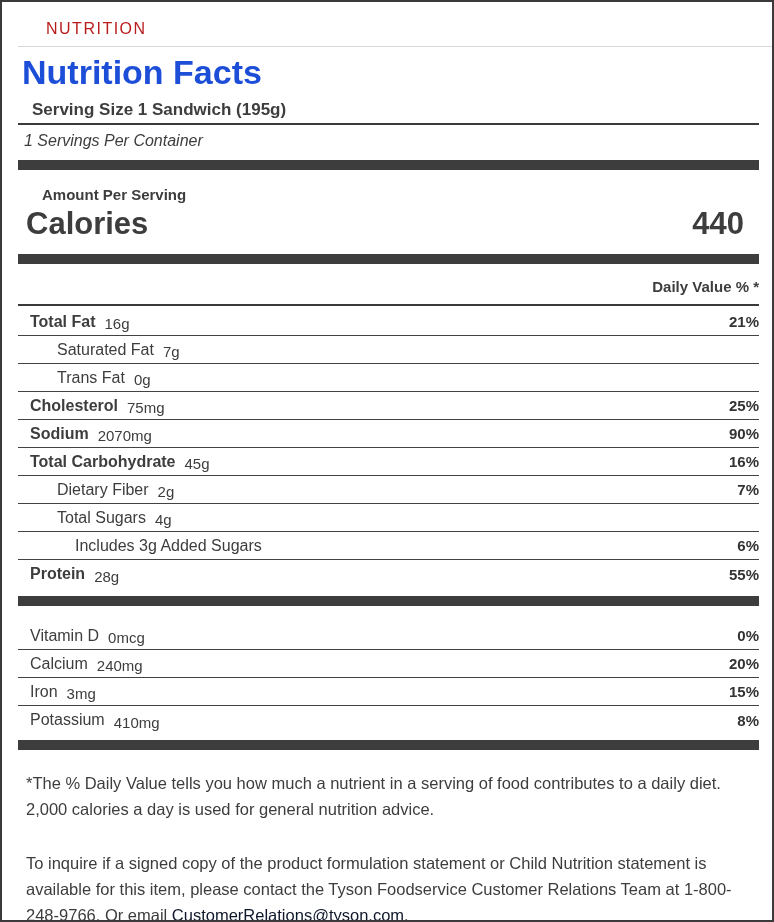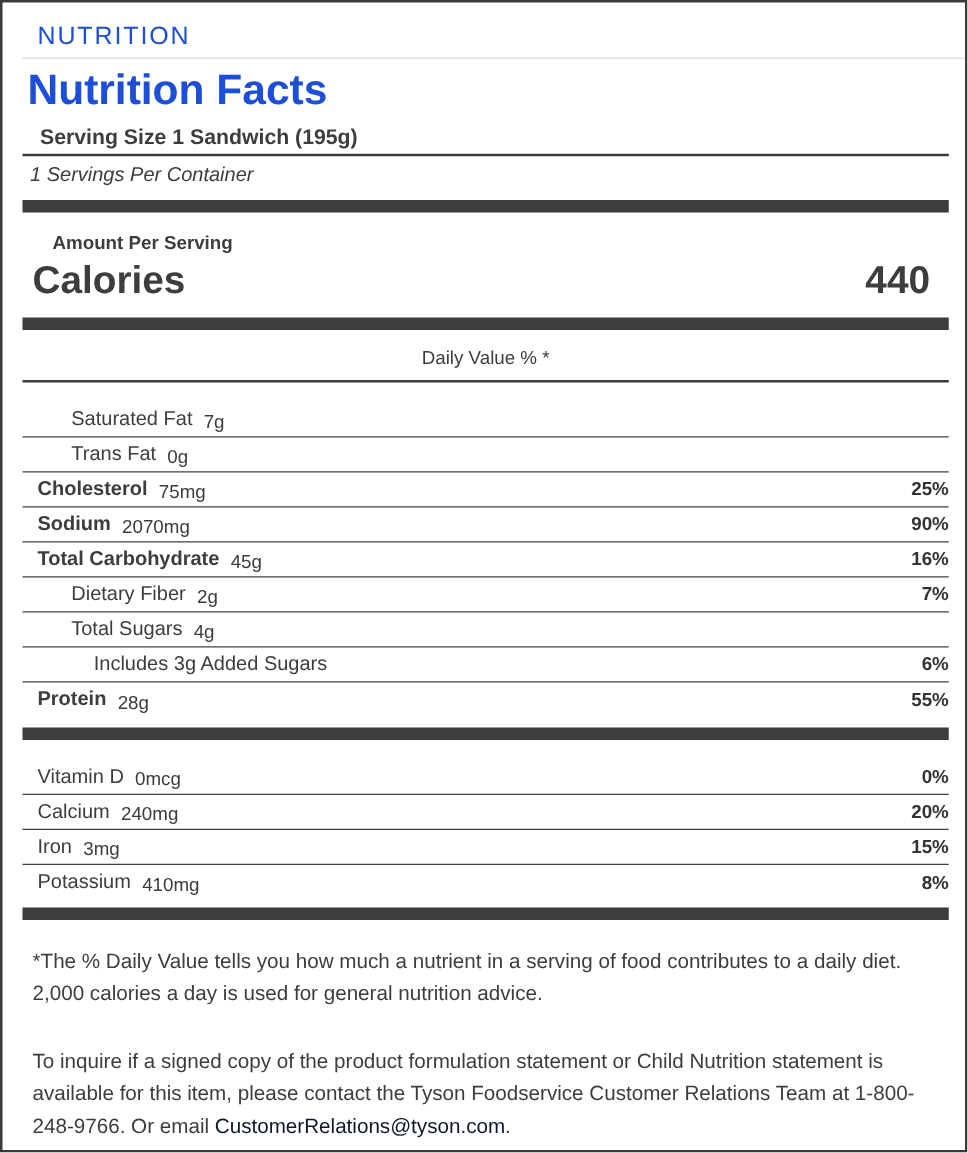--- a/index.html
+++ b/index.html
@@ -9,24 +9,24 @@
     font-family: "Liberation Sans", sans-serif;
     color: #3d3d3d;
   }
   .label {
     width: 774px; height: 922px;
     border: 2px solid #3a3a3a;
     background: #ffffff;
     overflow: hidden;
   }
   .tag {
-    margin: 18px 0 0 28px;
-    font-size: 20px; line-height: 18px;
+    margin: 18px 0 0 44px;
+    font-size: 16px; line-height: 18px;
     letter-spacing: 1.5px;
-    color: #1d4ed8;
+    color: #b91c1c;
   }
   .tag-rule {
     margin: 8px 0 0 16px;
     border-top: 1px solid #d8d8d8;
   }
   .title {
     margin: 6px 0 0 20px;
     font-size: 34px; line-height: 38px;
     font-weight: bold;
     color: #1d4ed8;
@@ -59,24 +59,24 @@
     font-weight: bold;
   }
   .calories-row {
     margin: 2px 28px 0 16px;
     display: flex; align-items: baseline;
     font-size: 31px; line-height: 36px; font-weight: bold;
   }
   .calories-row .cal-label { padding-left: 8px; }
   .calories-row .cal-value { margin-left: auto; }
   .dv-header {
-    margin: 14px 13px 16px 16px;
+    margin: 14px 13px 2px 16px;
     padding-bottom: 8px;
-    text-align: center;
-    font-size: 15px; line-height: 18px; font-weight: normal;
+    text-align: right;
+    font-size: 15px; line-height: 18px; font-weight: bold;
     border-bottom: 2px solid #3a3a3a;
   }
   .rows { margin: 0 13px 0 16px; }
   .row {
     display: flex; align-items: center;
     height: 28px;
     border-bottom: 1px solid #424242;
     font-size: 16px;
   }
   .row.no-border { border-bottom: none; }
@@ -129,20 +129,25 @@
   <div class="calories-row">
     <span class="cal-label">Calories</span>
     <span class="cal-value">440</span>
   </div>
 
   <div class="thick-bar bar-2"></div>
 
   <div class="dv-header">Daily Value % *</div>
 
   <div class="rows">
+    <div class="row major">
+      <span class="nname">Total Fat</span>
+      <span class="namount">16g</span>
+      <span class="ndv">21%</span>
+    </div>
     <div class="row sub">
       <span class="nname">Saturated Fat</span>
       <span class="namount">7g</span>
       <span class="ndv"></span>
     </div>
     <div class="row sub">
       <span class="nname">Trans Fat</span>
       <span class="namount">0g</span>
       <span class="ndv"></span>
     </div>

